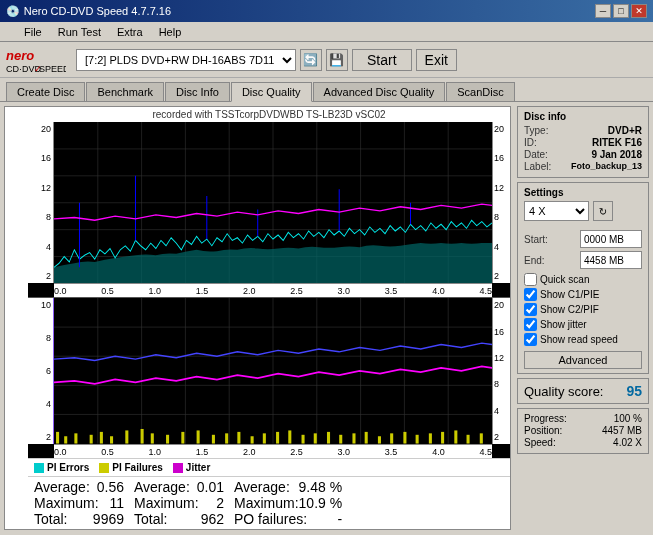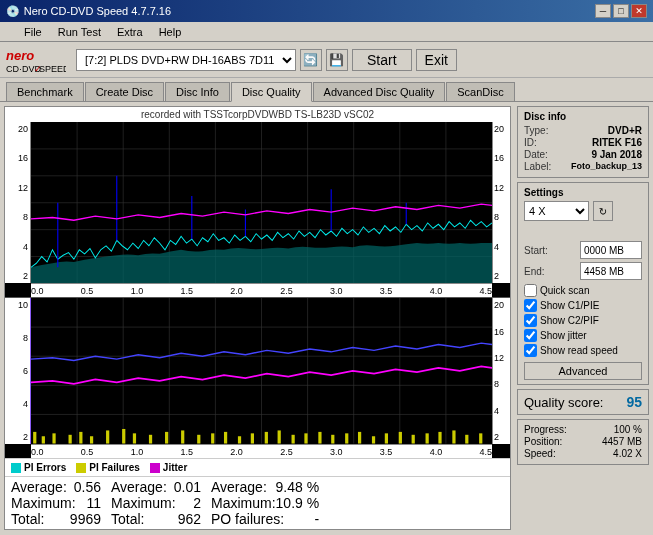--- a/index.html
+++ b/index.html
@@ -83,31 +83,31 @@
   <select class="drive-select">
     <option>[7:2]  PLDS DVD+RW DH-16ABS 7D11</option>
   </select>
   <div class="toolbar-icon">🔄</div>
   <div class="toolbar-icon">💾</div>
   <button class="toolbar-btn start-btn">Start</button>
   <button class="toolbar-btn">Exit</button>
 </div>
 
 <div class="tabs">
+  <div class="tab">Create Disc</div>
   <div class="tab">Benchmark</div>
-  <div class="tab">Create Disc</div>
   <div class="tab">Disc Info</div>
   <div class="tab active">Disc Quality</div>
   <div class="tab">Advanced Disc Quality</div>
   <div class="tab">ScanDisc</div>
 </div>
 
 <div class="main-content">
 
-  <div style="flex:1; display:flex; flex-direction:column; margin:4px 2px 0 4px; border:1px solid #888; background:white;">
+  <div style="flex:1; display:flex; flex-direction:column; margin:4px 2px 0 4px; border:1px solid #888; background:white;padding-left:23px;">
     <div class="chart-title">recorded with TSSTcorpDVDWBD TS-LB23D  vSC02</div>
 
     <div style="flex:1.1; position:relative; background:black; border-bottom:1px solid #555;">
 
       <div style="position:absolute;left:0;top:0;bottom:14px;width:26px;background:white;display:flex;flex-direction:column;justify-content:space-between;padding:2px 0;border-right:1px solid #888;">
         <span style="font-size:9px;text-align:right;padding-right:2px;">20</span>
         <span style="font-size:9px;text-align:right;padding-right:2px;">16</span>
         <span style="font-size:9px;text-align:right;padding-right:2px;">12</span>
         <span style="font-size:9px;text-align:right;padding-right:2px;">8</span>
         <span style="font-size:9px;text-align:right;padding-right:2px;">4</span>
@@ -342,21 +342,21 @@
         <span class="info-value">9 Jan 2018</span>
       </div>
       <div class="info-row">
         <span class="info-label">Label:</span>
         <span class="info-value" style="font-size:9px;">Foto_backup_13</span>
       </div>
     </div>
 
     <div class="panel-section">
       <div class="panel-title">Settings</div>
-      <div style="display:flex;align-items:center;gap:4px;margin-bottom:20px;">
+      <div style="display:flex;align-items:center;gap:4px;margin-bottom:9px;">
         <select class="speed-select">
           <option>4 X</option>
         </select>
         <button style="height:20px;width:20px;font-size:10px;background:#d4d0c8;border:1px solid #888;cursor:pointer;">↻</button>
       </div>
       <div class="field-row">
         <span class="field-label">Start:</span>
         <input type="text" class="input-field" style="width: 62px;" value="0000 MB">
       </div>
       <div class="field-row" style="margin-bottom:4px;">

